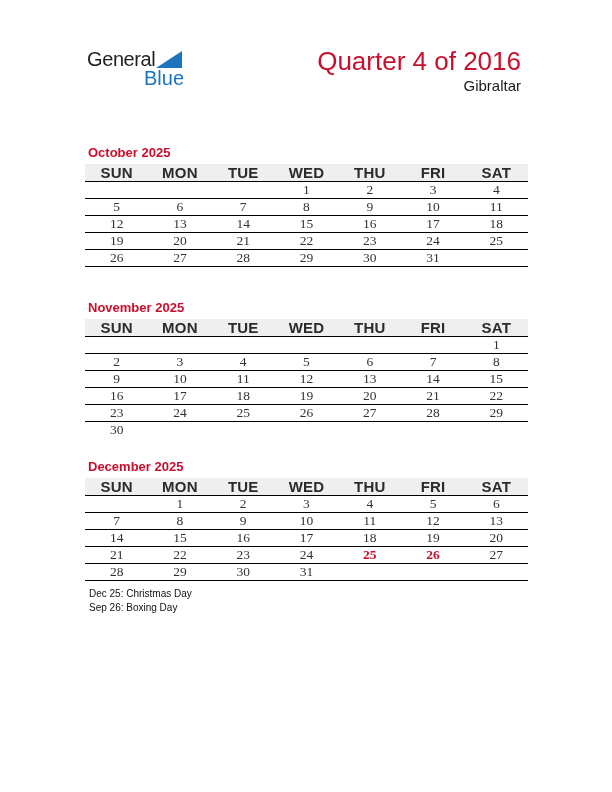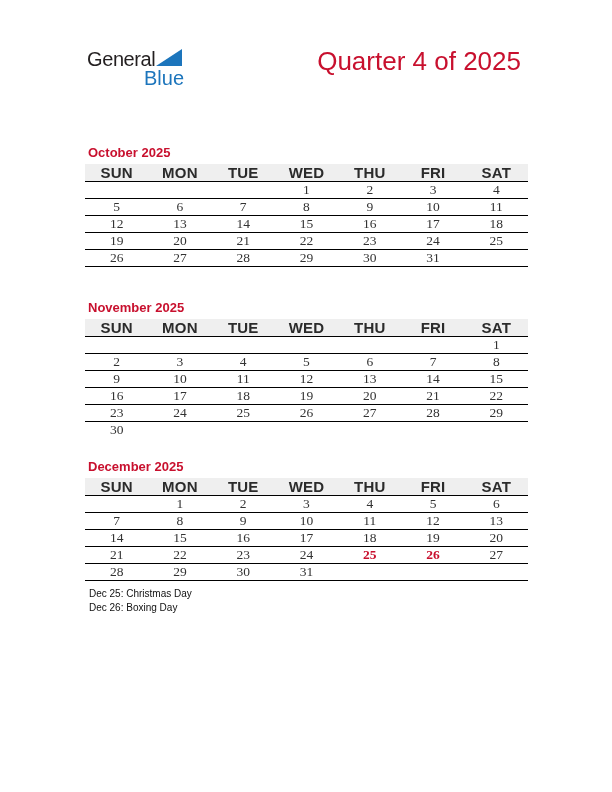--- a/index.html
+++ b/index.html
@@ -7,21 +7,21 @@
   .page {
     position:relative;
     width:612px; height:792px;
     margin:0 auto;
     background:#ffffff;
     font-family:"Liberation Sans", sans-serif;
     overflow:hidden;
   }
   
   .logo { position:absolute; left:87px; top:49px; width:97px; }
-  .logo-line1 { display:flex; font-size:20px; line-height:20px;
+  .logo-line1 { display:flex; align-items:flex-end; font-size:20px; line-height:20px;
                 color:var(--logo-dark); letter-spacing:-0.4px; }
   .logo-tri { margin-left:1px; margin-bottom:1px; }
   .logo-line2 { font-size:20px; line-height:18px; color:var(--logo-blue); text-align:right; }
   .title-block { position:absolute; top:47px; right:91px; text-align:right; }
   .page-title { font-size:26px; line-height:28px; font-weight:400; color:var(--accent); }
   .page-subtitle { font-size:15px; line-height:18px; color:#1a1a1a; margin-top:2px; }
 
   
   .month { position:absolute; left:85px; width:443px;margin-top:24px; }
   .month-0 { top:122px; } .month-1 { top:277px; } .month-2 { top:436px; }
@@ -49,21 +49,22 @@
     <div class="logo-line1">
       <span>General</span>
       <svg class="logo-tri" width="26" height="17" viewBox="0 0 26 17">
         <polygon points="0,17 26,0 26,17" class="tri-fill" fill="#1C75BC"></polygon>
       </svg>
     </div>
     <div class="logo-line2">Blue</div>
   </div>
 
   <div class="title-block">
-    <div class="page-title">Quarter 4 of 2025</div>
+    <div class="page-title">Quarter 4 of 2016</div>
+    <div class="page-subtitle">Gibraltar</div>
   </div>
 
   <section class="month month-0">
     <h2 class="month-title">October 2025</h2>
     <table class="cal">
         <thead>
           <tr>
             <th>SUN</th>
             <th>MON</th>
             <th>TUE</th>
@@ -255,16 +256,16 @@
             <td></td>
             <td></td>
             <td></td>
           </tr>
         </tbody>
       </table>
   </section>
 
   <div class="holidays">
     <div>Dec 25: Christmas Day</div>
-    <div>Dec 26: Boxing Day</div>
+    <div>Sep 26: Boxing Day</div>
   </div>
 
 </div>
 
 </body></html>

